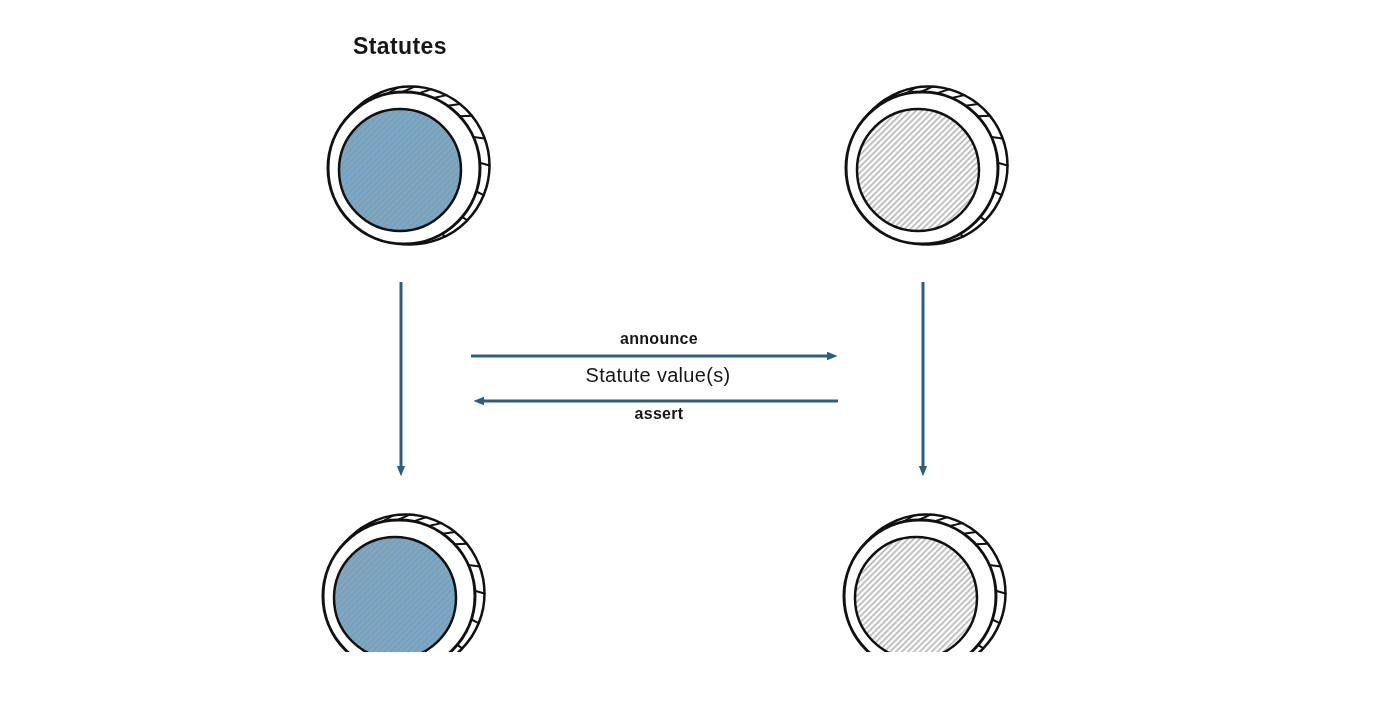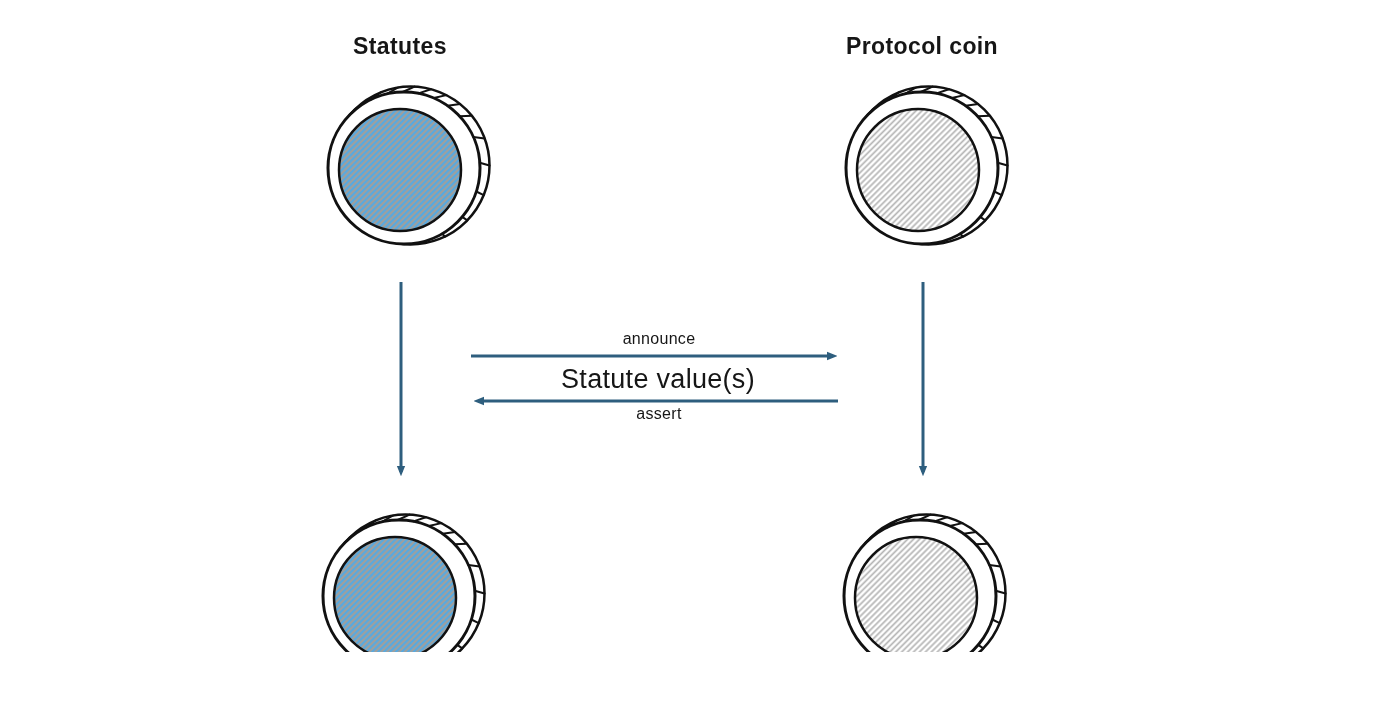--- a/index.html
+++ b/index.html
@@ -21,32 +21,31 @@
     line-height: 1.2;
     white-space: nowrap;
   }
   .msg {
     position: absolute;
     transform: translateX(-50%);
     color: var(--text, #161616);
     line-height: 1.2;
     white-space: nowrap;
   }
-  .msg-small { font-size: 16px; font-weight: 400; letter-spacing: 0.3px; }
-  .msg-big   { font-size: 27px; font-weight: 500; letter-spacing: 0.3px; }
+  .msg-small { font-size: 16px; font-weight: 700; letter-spacing: 0.3px; }
+  .msg-big   { font-size: 20px; font-weight: 500; letter-spacing: 0.3px; }
   .coin { position: absolute; width: 186px; height: 178px; }
   .arrow-layer { position: absolute; left: 0; top: 0; pointer-events: none; }
 </style>
 </head>
 <body>
 
 <div class="canvas">
 
   <div class="col-label" style="left:400px; top:33px">Statutes</div>
-  <div class="col-label" style="left:922px; top:33px">Protocol coin</div>
 
   <div class="coin" style="left:314px; top:79px"><svg viewBox="0 0 186 178" width="186" height="178">
         <defs>
           <pattern id="hatch-statutes-top" width="4.2" height="4.2" patternUnits="userSpaceOnUse" patternTransform="rotate(-45)">
             <rect width="4.2" height="4.2" fill="#57a9e0"></rect>
             <rect y="1.2" width="4.2" height="2" fill="#a49f99"></rect>
           </pattern>
         </defs>
         <circle cx="96.5" cy="86.5" r="79" fill="none" stroke="#111111" stroke-width="2.5"></circle>
         <circle cx="90" cy="89" r="76" fill="#ffffff" stroke="#111111" stroke-width="3"></circle>

